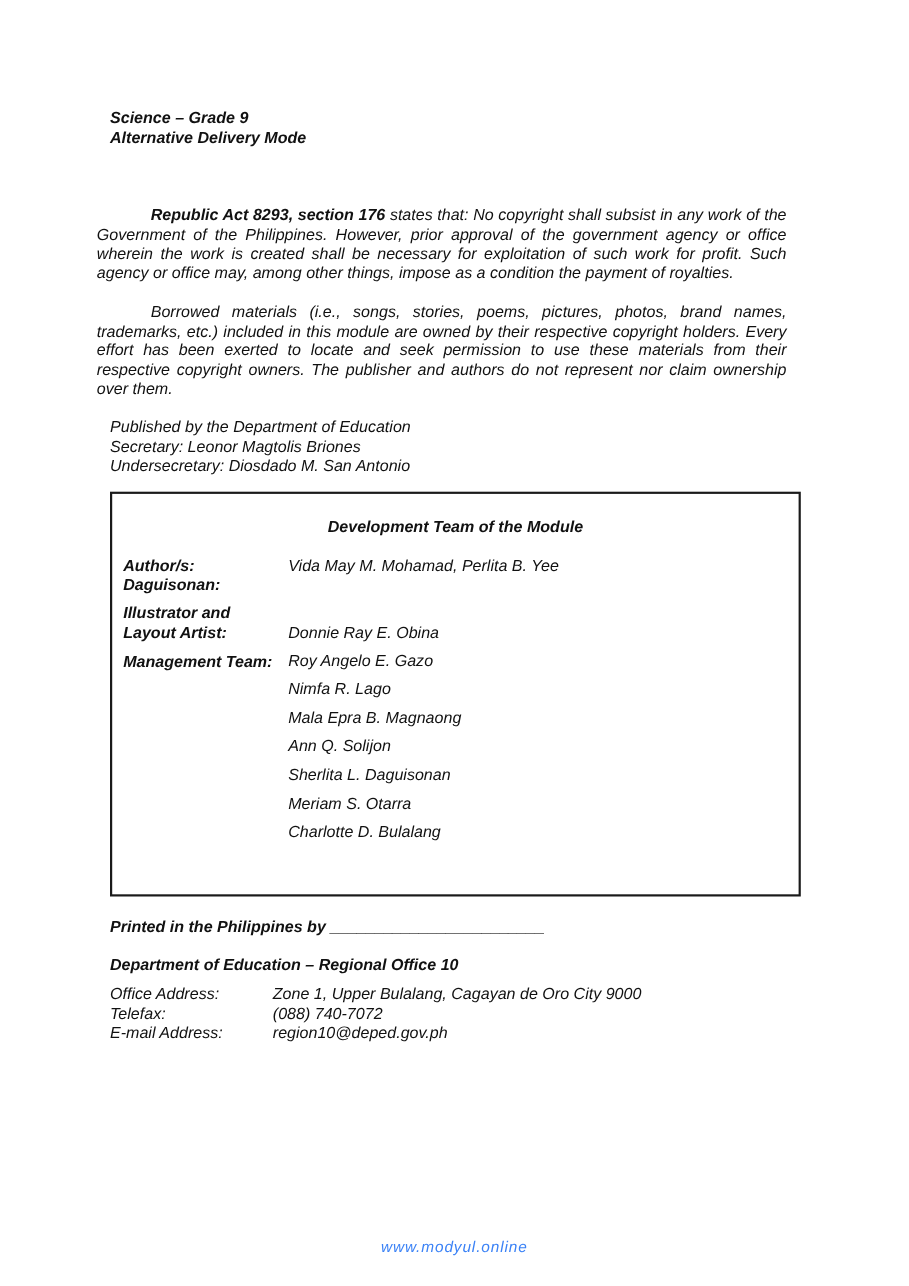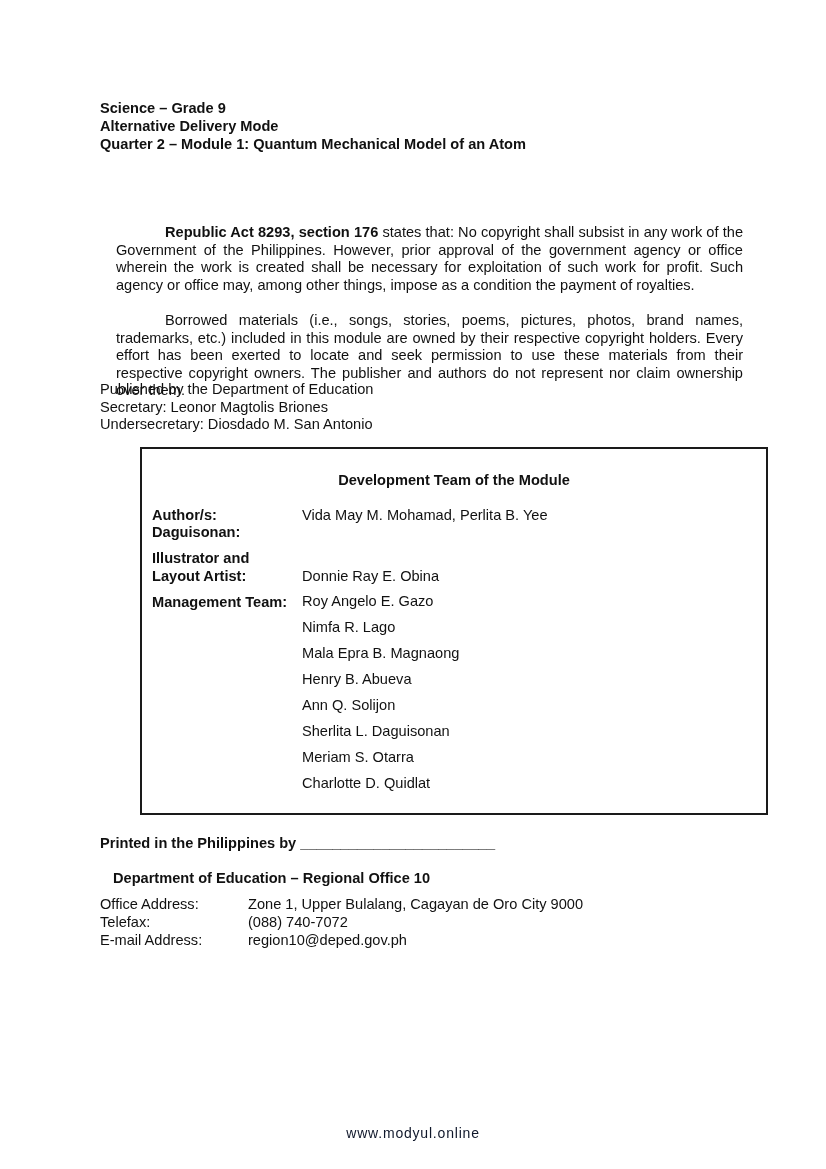--- a/index.html
+++ b/index.html
@@ -1,47 +1,46 @@
 <!DOCTYPE html>
 <html><head>
 <meta charset="utf-8">
 <style>
   html, body { margin: 0; padding: 0; background: #ffffff; }
   body { width: 826px; height: 1169px; position: relative; overflow: hidden;
          font-family: "Liberation Sans", sans-serif; color: #111; font-size: 14.6px; }
-  .abs { position: absolute; }
+  .abs { position: absolute; font-style: italic; }
   .bold { font-weight: bold; }
   .header-block { left: 100px; top: 100px; line-height: 17.8px; font-weight: bold; }
-  .para { left: 116px; width: 627px; line-height: 17.6px; text-align: justify; margin-top: 36px; }
+  .para { left: 88px; width: 627px; line-height: 17.6px; text-align: justify; }
   .para .indent { display: inline-block; width: 49px; }
   .pub-block { left: 100px; top: 381px; line-height: 17.6px; }
   .team-box { left: 100px; top: 447px; width: 624px; height: 364px;
-              border: 2px solid #1a1a1a; box-sizing: content-box; margin-left: 40px; }
+              border: 2px solid #1a1a1a; box-sizing: content-box; }
   .team-title { position: absolute; left: 0; right: 0; top: 23px; text-align: center; font-weight: bold; }
   .team-row { position: absolute; left: 10px; }
   .team-label { position: absolute; left: 0; font-weight: bold; line-height: 17.6px; white-space: nowrap; }
   .team-value { position: absolute; left: 150px; line-height: 17.6px; white-space: nowrap; }
   .mgmt-list { position: absolute; left: 160px; top: 144px; }
   .mgmt-list div { height: 26px; line-height: 17.6px; white-space: nowrap; }
   .printed { left: 100px; top: 835px; font-weight: bold; }
-  .regional { left: 113px; top: 870px; font-weight: bold; }
+  .regional { left: 100px; top: 870px; font-weight: bold; }
   .contact { left: 100px; top: 896px; line-height: 17.8px; }
   .contact .row { position: relative; height: 17.8px; }
   .contact .lbl { position: absolute; left: 0; white-space: nowrap; }
   .contact .val { position: absolute; left: 148px; white-space: nowrap; }
-  .watermark { left: 0; width: 826px; top: 1125px; text-align: center; color: #0f172a;
+  .watermark { left: 0; width: 826px; top: 1125px; text-align: center; color: #3b82f6;
                font-size: 14px; letter-spacing: 0.8px; }
 </style>
 </head>
 <body>
 
 <div class="abs header-block">
   <div>Science – Grade 9</div>
   <div>Alternative Delivery Mode</div>
-  <div>Quarter 2 – Module 1: Quantum Mechanical Model of an Atom</div>
 </div>
 
 <div class="abs para" style="top:188px;"><span class="indent"></span><span class="bold">Republic Act 8293, section 176</span><span> states that: No copyright shall subsist in any work of the Government of the Philippines. However, prior approval of the government agency or office wherein the work is created shall be necessary for exploitation of such work for profit. Such agency or office may, among other things, impose as a condition the payment of royalties.</span></div>
 
 <div class="abs para" style="top:276px;"><span class="indent"></span><span>Borrowed materials (i.e., songs, stories, poems, pictures, photos, brand names, trademarks, etc.) included in this module are owned by their respective copyright holders. Every effort has been exerted to locate and seek permission to use these materials from their respective copyright owners. The publisher and authors do not represent nor claim ownership over them.</span></div>
 
 <div class="abs pub-block">
   <div>Published by the Department of Education</div>
   <div>Secretary: Leonor Magtolis Briones</div>
   <div>Undersecretary: Diosdado M. San Antonio</div>
@@ -65,25 +64,24 @@
     <span class="team-label">Layout Artist:</span>
     <span class="team-value">Donnie Ray E. Obina</span>
   </div>
   <div class="team-row" style="top:145px;">
     <span class="team-label">Management Team:</span>
   </div>
   <div class="mgmt-list">
     <div>Roy Angelo E. Gazo</div>
     <div>Nimfa R. Lago</div>
     <div>Mala Epra B. Magnaong</div>
-    <div>Henry B. Abueva</div>
     <div>Ann Q. Solijon</div>
     <div>Sherlita L. Daguisonan</div>
     <div>Meriam S. Otarra</div>
-    <div>Charlotte D. Quidlat</div>
+    <div>Charlotte D. Bulalang</div>
   </div>
 </div>
 
 <div class="abs printed">Printed in the Philippines by ________________________</div>
 
 <div class="abs regional">Department of Education – Regional Office 10</div>
 
 <div class="abs contact">
   <div class="row">
     <span class="lbl">Office Address:</span>

